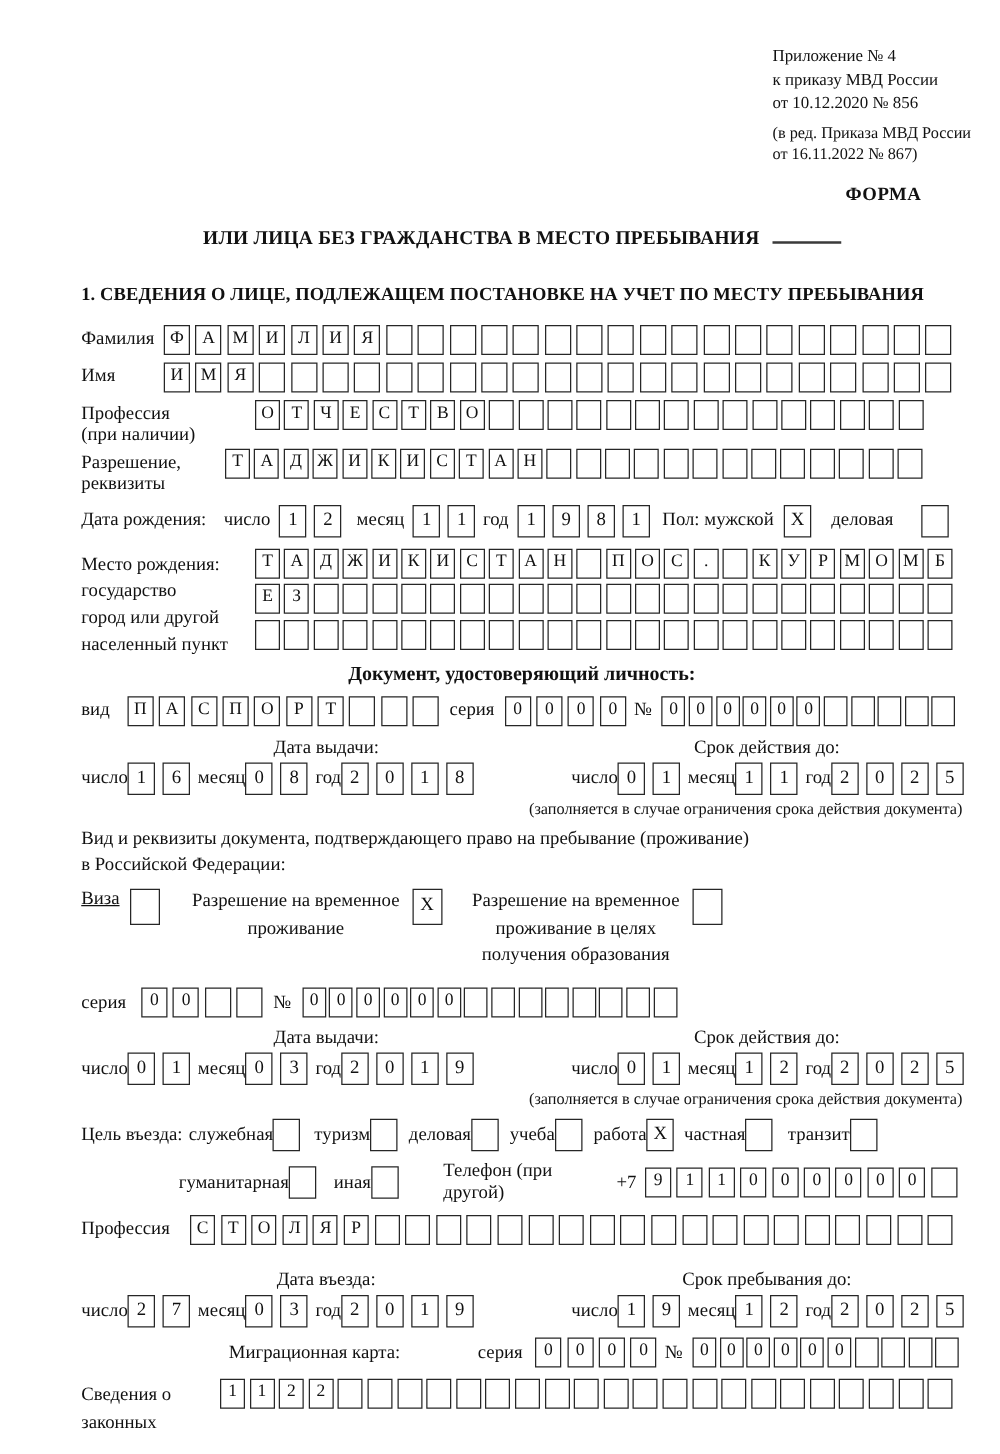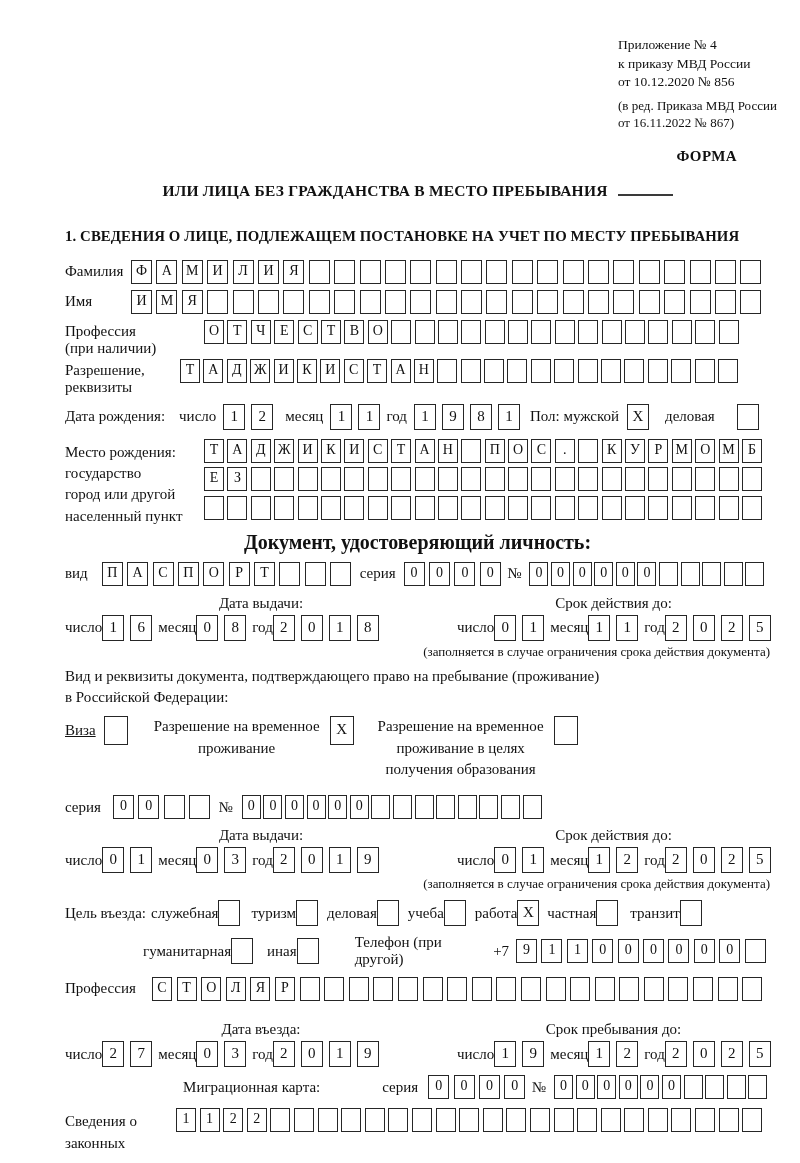--- a/index.html
+++ b/index.html
@@ -36,24 +36,24 @@
   .halves{display:flex;align-items:center;}
   .half-l{flex:none;width:392px;display:flex;align-items:center;}
   .half-r{display:flex;align-items:center;}
   .hdr-halves{display:flex;font-size:15px;margin-bottom:3px;}
   .hdr-halves .hl{flex:none;width:392px;text-align:center;}
   .hdr-halves .hr{flex:1;text-align:center;}
   .note{font-size:13px;text-align:right;margin-top:3px;margin-bottom:8px;}
   
   .cb .cell{width:22px;height:26px;margin-right:0;line-height:22px;font-size:15px;}
   .cb-lg .cell{width:24px;height:29px;margin-right:0;line-height:25px;font-size:15px;}
-  .inline-opt{display:flex;align-items:center;text-decoration:underline;}
+  .inline-opt{display:flex;align-items:flex-start;text-decoration:underline;}
   .inline-opt .olbl{margin-right:8px;}
   
-  .doc-head{text-align:center;font-weight:bold;font-size:20px;margin:4px 0 8px 0;}
+  .doc-head{text-align:center;font-weight:bold;font-size:16px;margin:4px 0 8px 0;}
   .plain{margin:4px 0;}
   
   .visa-row{display:flex;align-items:flex-start;margin:10px 0 14px 0;}
   .visa-col{text-align:center;line-height:1.45;}
 </style>
 </head>
 <body>
 
 <div class="page">
 

